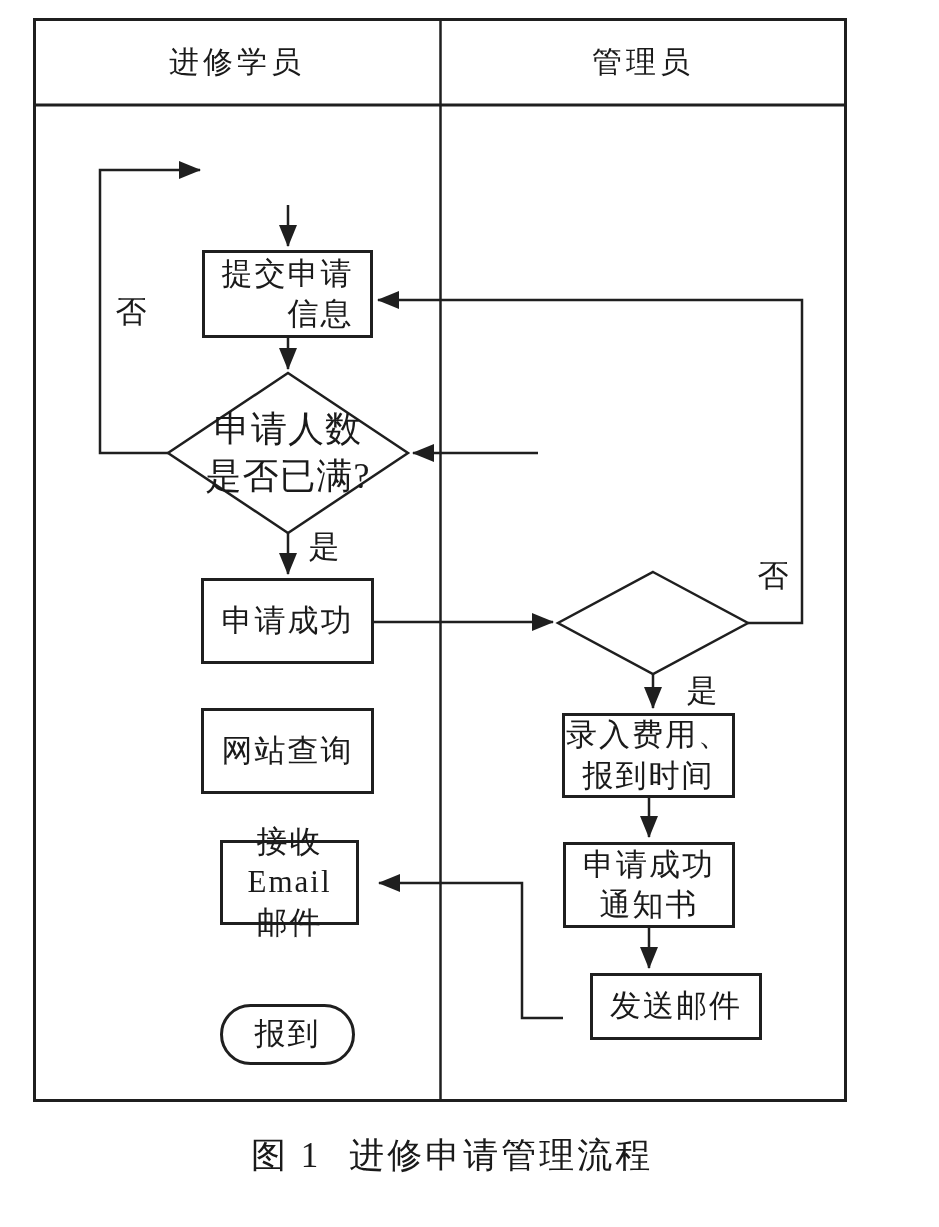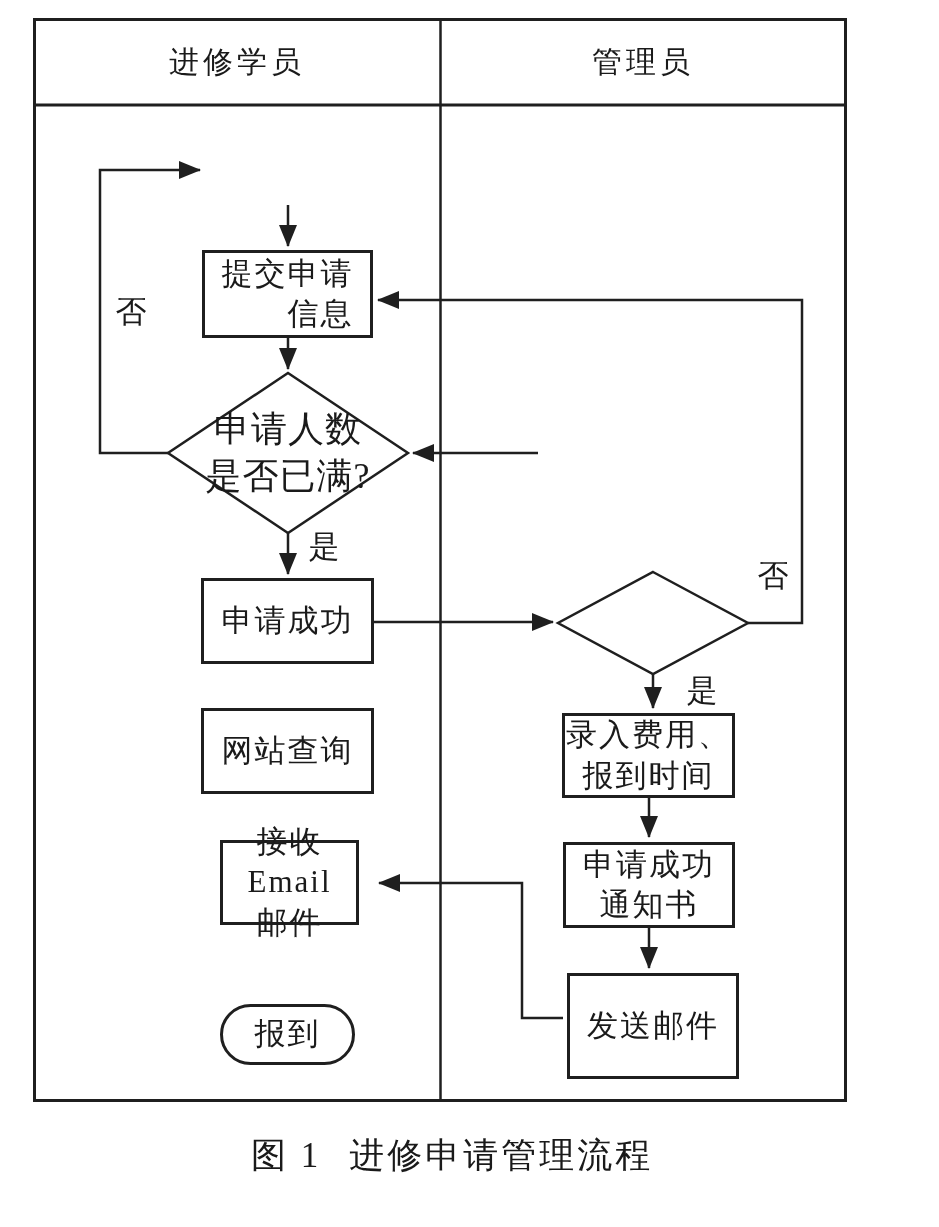--- a/index.html
+++ b/index.html
@@ -76,21 +76,21 @@
   <div class="node" style="left:201px;top:578px;width:173px;height:86px;">申请成功</div>
   <div class="node" style="left:201px;top:708px;width:173px;height:86px;">网站查询</div>
   <div class="node" style="left:220px;top:840px;width:139px;height:85px;">接收 Email
 邮件</div>
   <div class="node rounded" style="left:220px;top:972px;width:135px;height:61px;margin-top:32px;">报到</div>
 
   <div class="node" style="left:562px;top:713px;width:173px;height:85px;">录入费用、
 报到时间</div>
   <div class="node" style="left:563px;top:842px;width:172px;height:86px;">申请成功
 通知书</div>
-  <div class="node" style="left:567px;top:973px;width:172px;height:106px;">发送邮件</div>
+  <div class="node" style="left:590px;top:973px;width:172px;height:67px;">发送邮件</div>
 
   <div class="dtext" style="left:288px;top:453px;width:220px;">申请人数
 是否已满?</div>
 
   <div class="elabel" style="left:131px;top:312px;">否</div>
   <div class="elabel" style="left:324px;top:547px;">是</div>
   <div class="elabel" style="left:773px;top:576px;">否</div>
   <div class="elabel" style="left:702px;top:691px;">是</div>
 
   <div class="caption">

